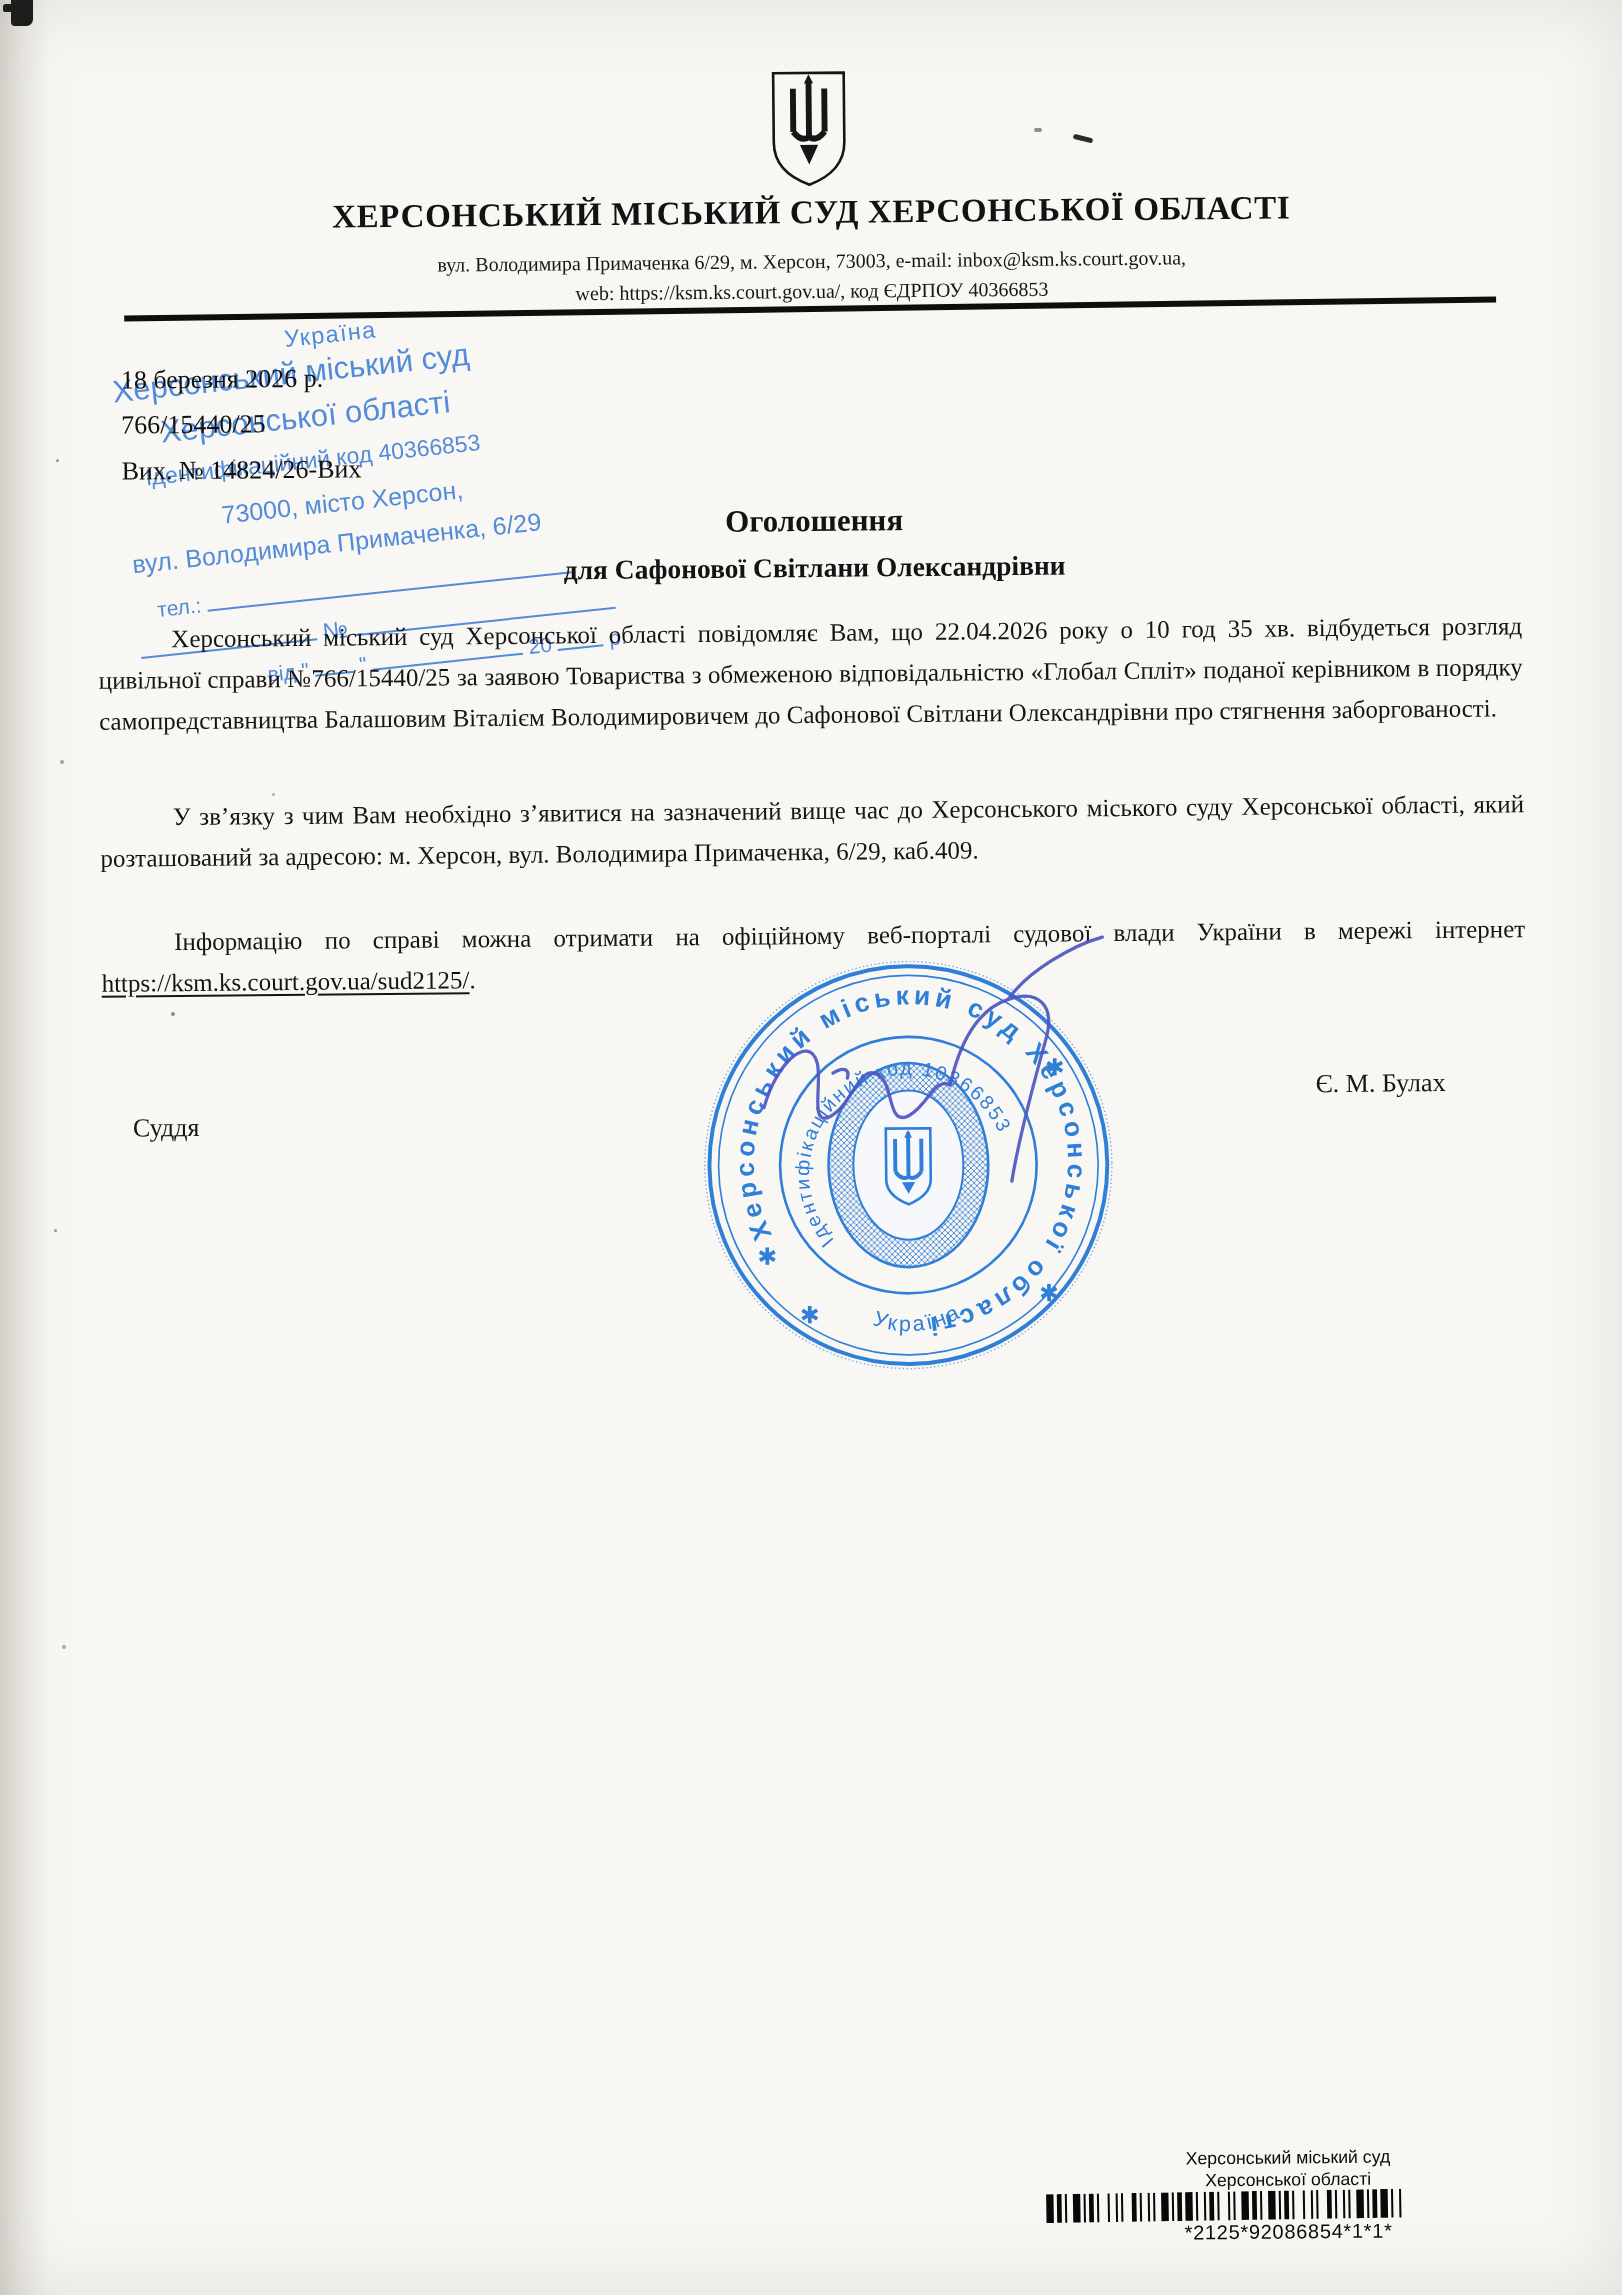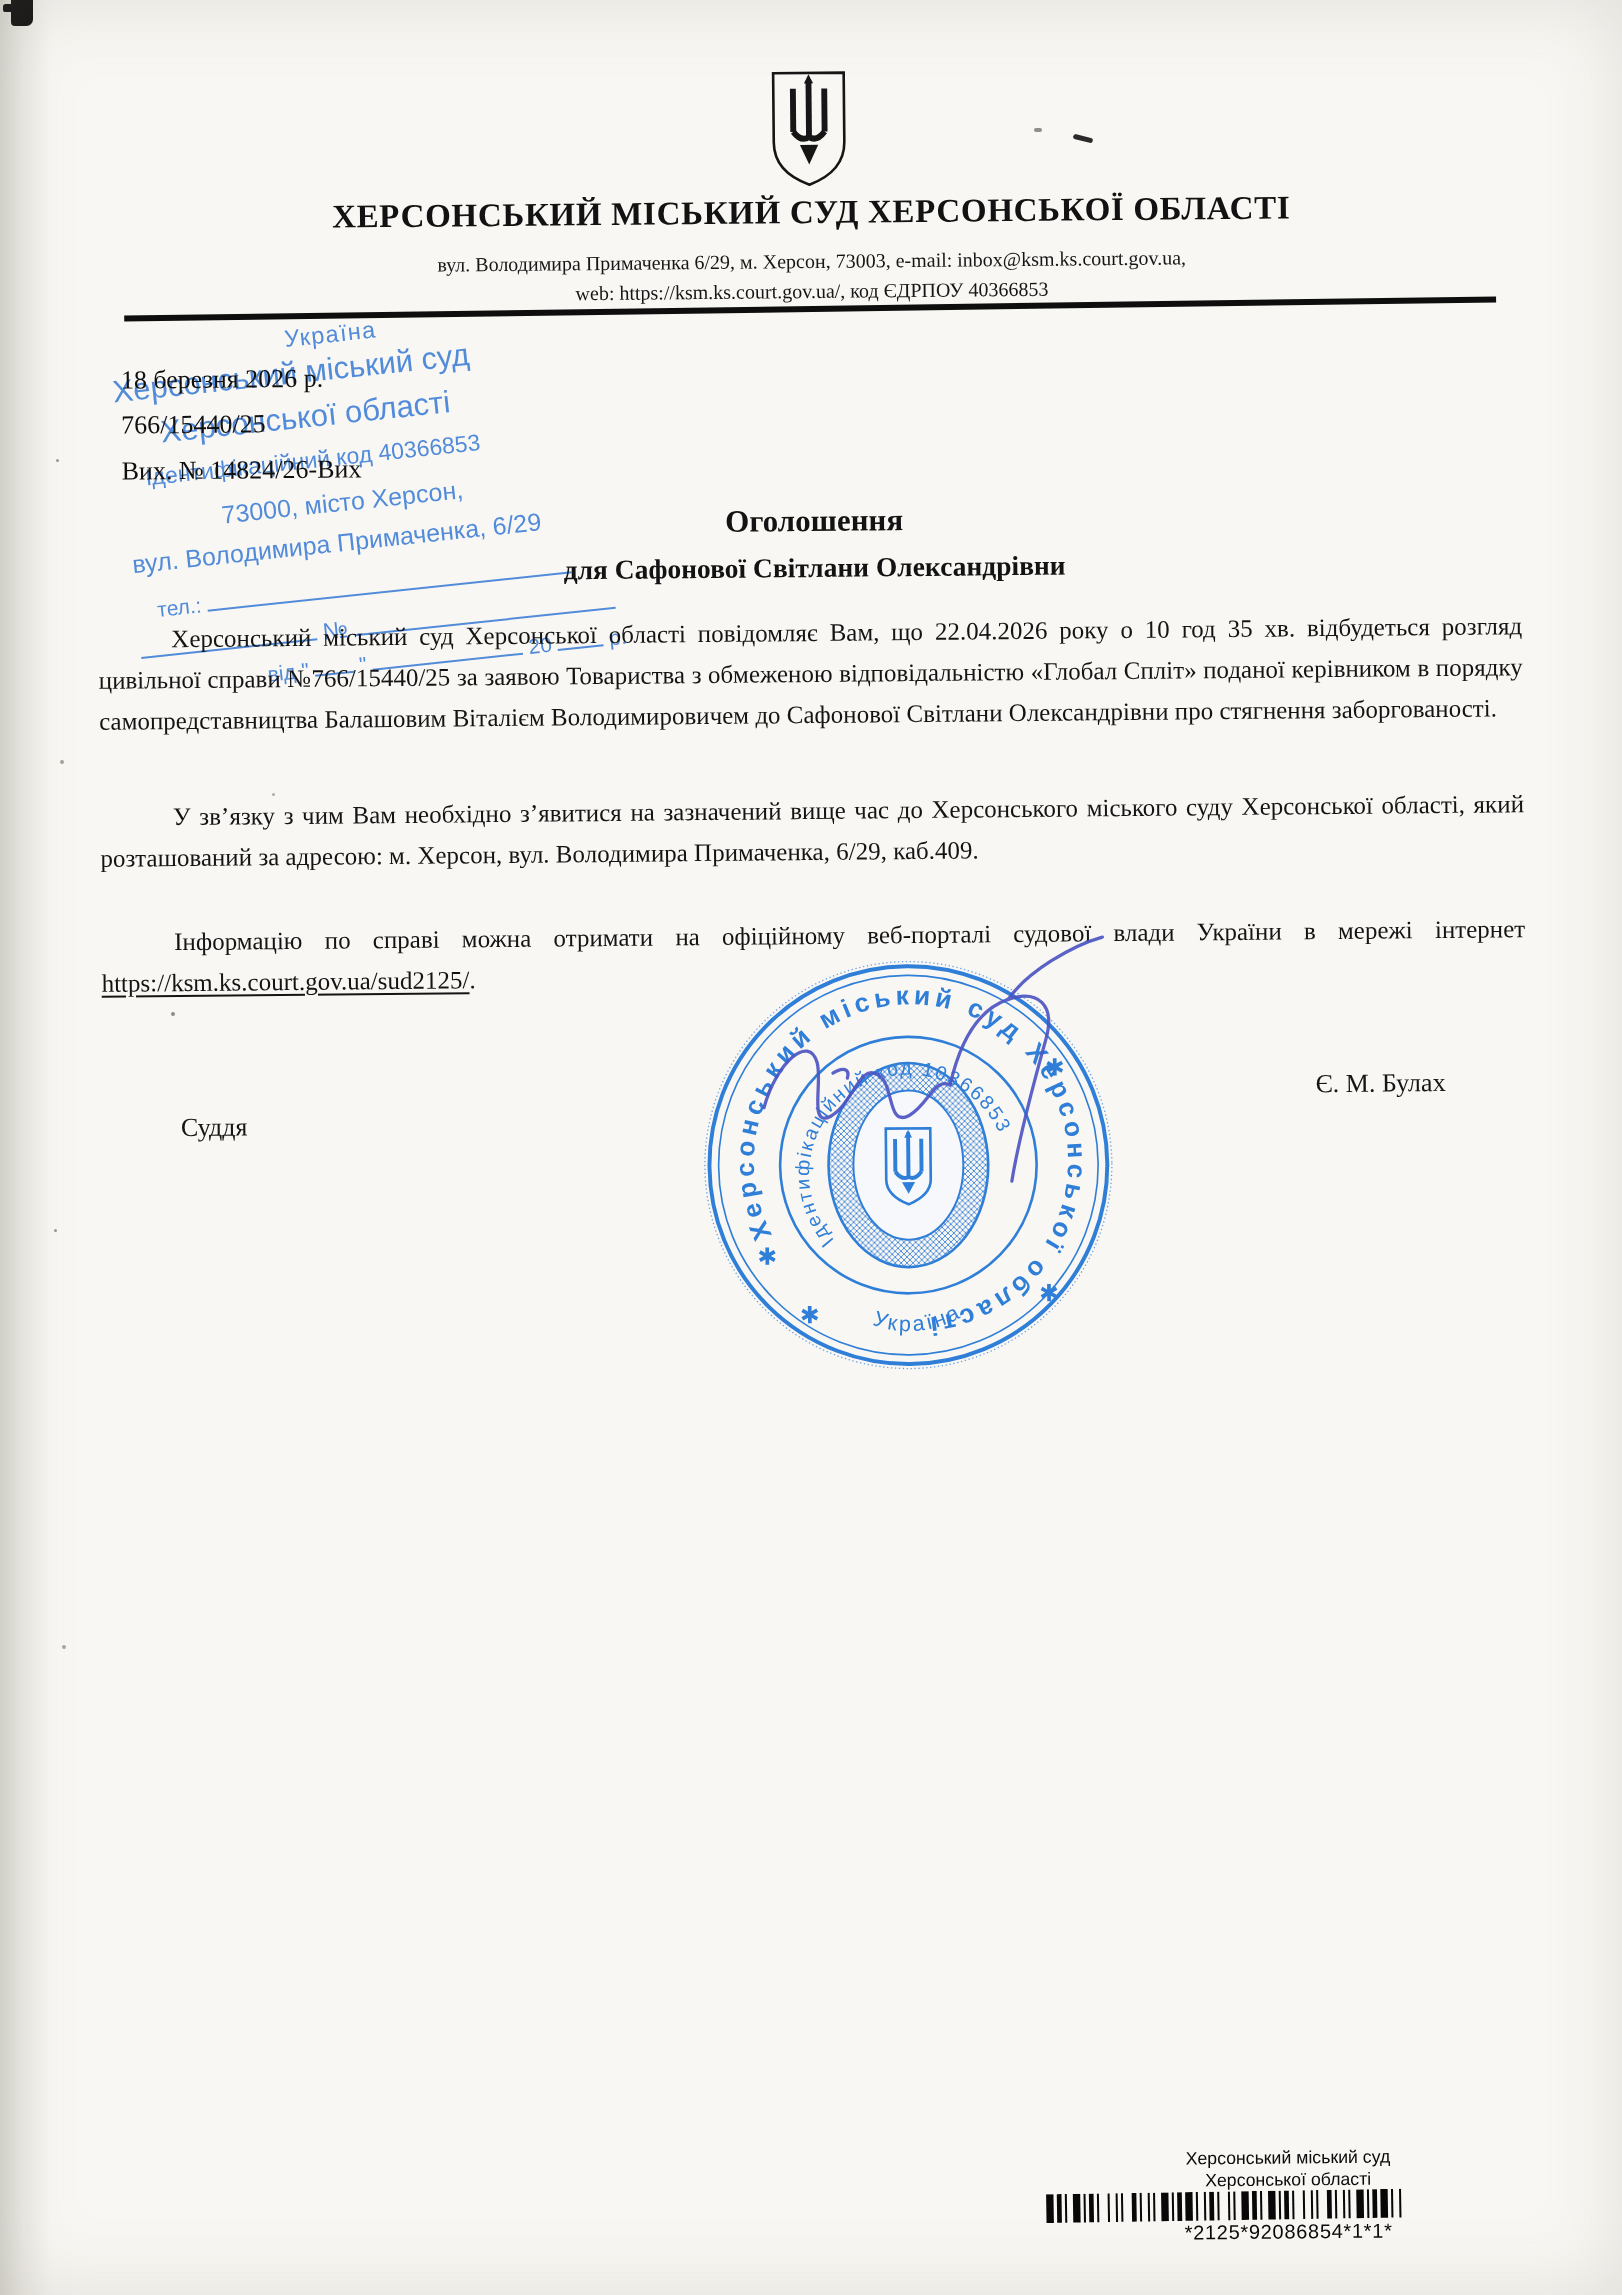--- a/index.html
+++ b/index.html
@@ -42,21 +42,21 @@
   #doc-title{position:absolute;left:26px;right:13px;top:503px;text-align:center;
     font-size:31px;font-weight:700;color:#131313;z-index:4;}
   #doc-subtitle{position:absolute;left:26px;right:13px;top:552px;text-align:center;
     font-size:27.5px;font-weight:700;color:#131313;z-index:4;}
   #para1{top:612px;}
   #para2{top:790px;}
   #para3{top:915px;}
   #para3 .url{text-decoration:underline;text-underline-offset:3.9px;}
 
   
-  #judge-label{position:absolute;left:131px;top:1107px;font-size:26px;margin-left:48px;}
+  #judge-label{position:absolute;left:131px;top:1107px;font-size:26px;}
   #judge-name{position:absolute;left:1314px;top:1074px;font-size:26px;}
 
   
   #seal-svg{position:absolute;left:677px;top:937px;z-index:3;}
   #sig-svg{position:absolute;left:677px;top:898px;z-index:4;}
 
   
   .footer-line{position:absolute;left:1011px;width:530px;text-align:center;
     font-family:"Liberation Sans","DejaVu Sans",sans-serif;color:#0a0a0a;}
   #footer1{top:2152px;font-size:17.7px;}

